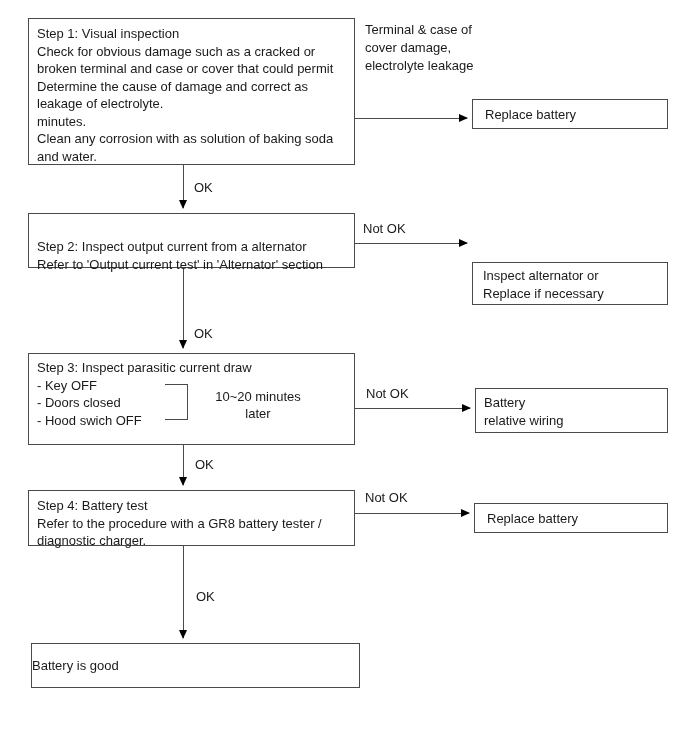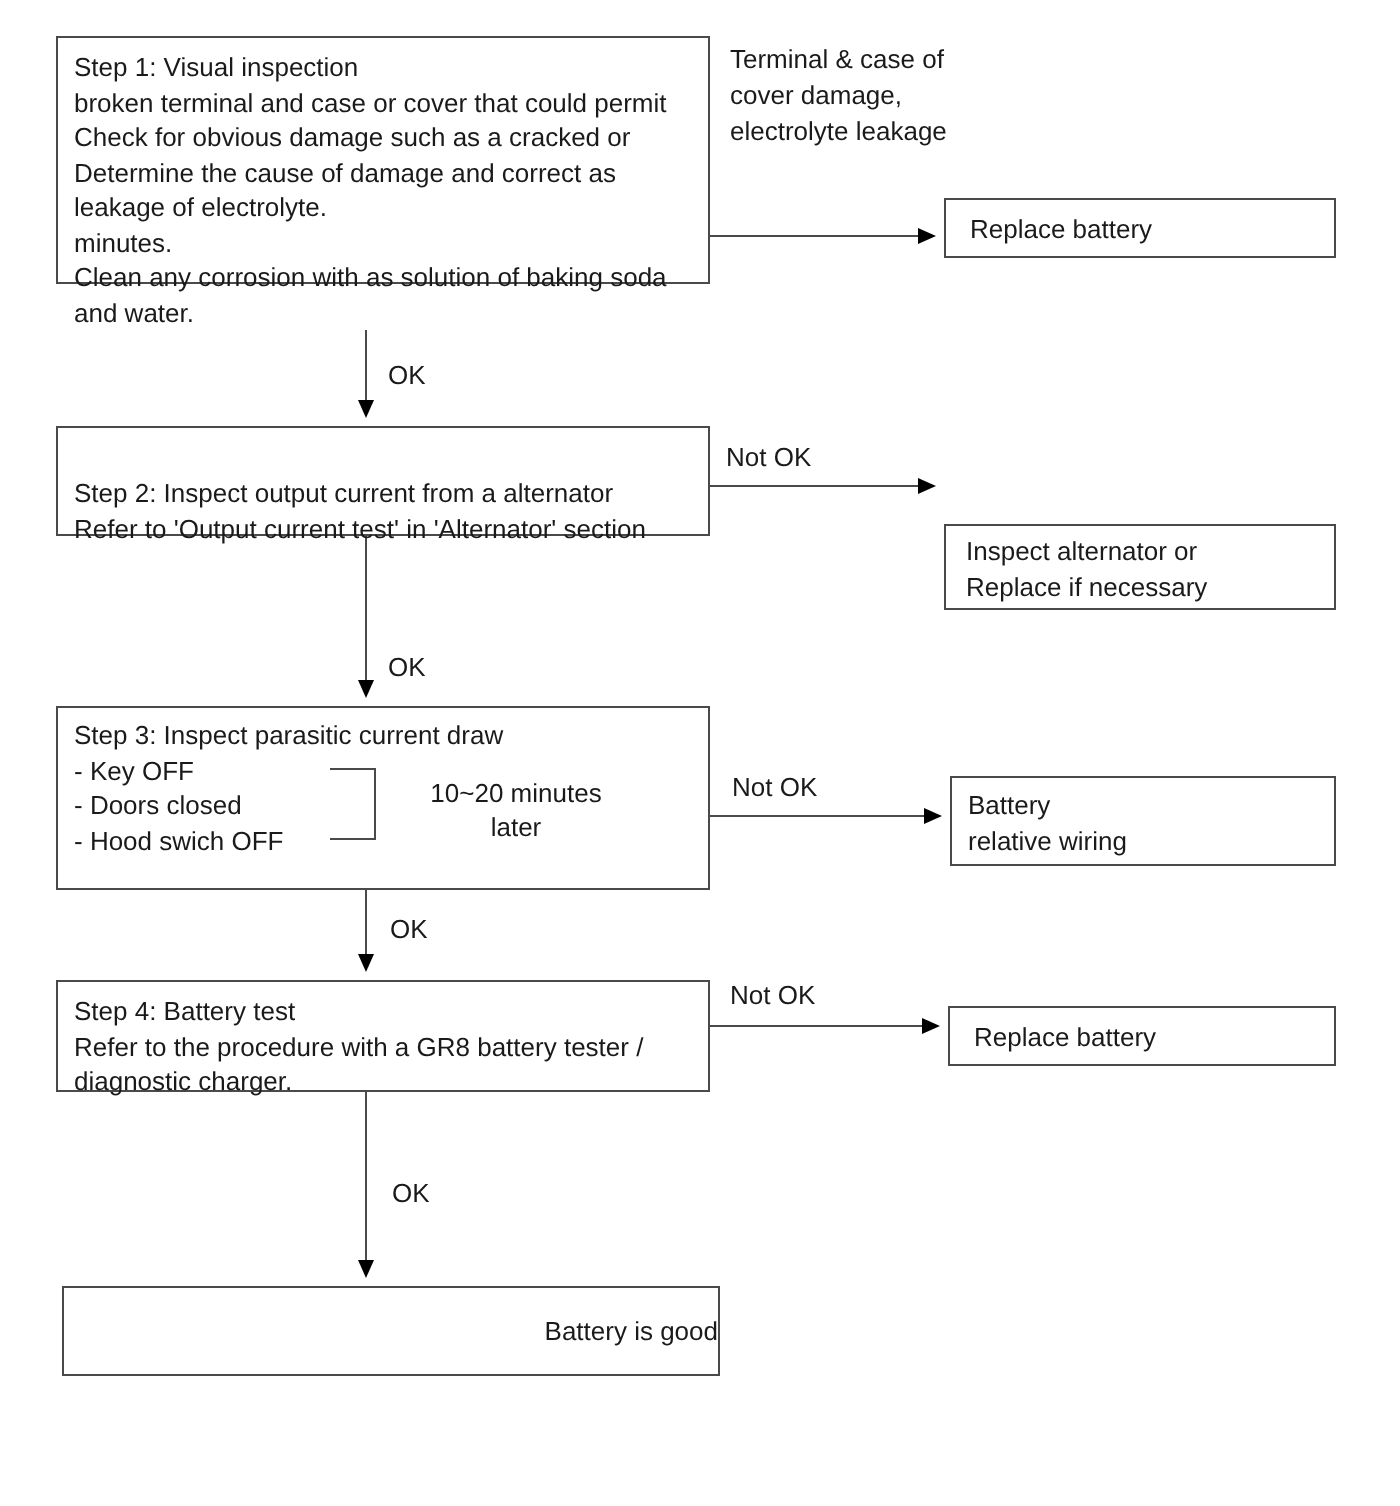--- a/index.html
+++ b/index.html
@@ -5,34 +5,34 @@
   html,body{margin:0;padding:0;background:#ffffff;}
   #canvas{
     position:relative;width:700px;height:753px;background:#ffffff;
     font-family:"Liberation Sans","DejaVu Sans",sans-serif;
     font-size:13px;color:#1a1a1a;overflow:hidden;
   }
   #connectors{position:absolute;left:0;top:0;width:700px;height:753px;pointer-events:none;}
   .box{position:absolute;border:1px solid #4a4a4a;background:#ffffff;box-sizing:border-box;}
   .tl{line-height:17.5px;white-space:nowrap;}
   .elabel{position:absolute;white-space:nowrap;}
-  #step1{left:28px;top:18px;width:327px;height:124px;padding:6px 8px;}
+  #step1{left:28px;top:18px;width:327px;height:147px;padding:6px 8px;}
   #terminal-note{position:absolute;left:365px;top:21px;line-height:18px;}
   #replace1{left:472px;top:99px;width:196px;height:30px;display:flex;align-items:center;padding-left:12px;}
   #step2{left:28px;top:213px;width:327px;height:55px;padding:24px 8px;}
   #alternator{left:472px;top:222px;width:196px;height:43px;padding:4px 10px;margin-top:40px;}
   #step3{left:28px;top:353px;width:327px;height:92px;padding:5px 8px;}
   #step3 .spec{padding-left:12px;}
   #bracket{position:absolute;left:165px;top:384px;width:22px;height:34px;
     border-top:1px solid #4a4a4a;border-right:1px solid #4a4a4a;border-bottom:1px solid #4a4a4a;}
   #minutes-note{position:absolute;left:206px;top:388px;width:104px;text-align:center;line-height:17px;}
   #wiring{left:475px;top:388px;width:193px;height:45px;padding:5px 8px;}
   #step4{left:28px;top:490px;width:327px;height:56px;padding:6px 8px;}
   #replace2{left:474px;top:503px;width:194px;height:30px;display:flex;align-items:center;padding-left:12px;}
-  #good{left:31px;top:643px;width:329px;height:45px;display:flex;align-items:center;justify-content:flex-end;}
+  #good{left:31px;top:643px;width:329px;height:45px;display:flex;align-items:center;justify-content:flex-start;}
   #ok1{left:194px;top:180px;} #ok2{left:194px;top:326px;}
   #ok3{left:195px;top:457px;} #ok4{left:196px;top:589px;}
   #nok1{left:363px;top:221px;} #nok2{left:366px;top:386px;} #nok3{left:365px;top:490px;}
 </style>
 </head>
 <body>
 
 <div id="canvas">
 
   <svg id="connectors" viewBox="0 0 700 753" xmlns="http://www.w3.org/2000/svg">
@@ -48,22 +48,22 @@
       <line x1="183" y1="268" x2="183" y2="348" marker-end="url(#ah)"></line>
       <line x1="355" y1="408" x2="470" y2="408" marker-end="url(#ah)"></line>
       <line x1="183" y1="445" x2="183" y2="485" marker-end="url(#ah)"></line>
       <line x1="354" y1="513" x2="469" y2="513" marker-end="url(#ah)"></line>
       <line x1="183" y1="546" x2="183" y2="638" marker-end="url(#ah)"></line>
     </g>
   </svg>
 
   <div id="step1" class="box">
     <div class="tl">Step 1: Visual inspection</div>
+    <div class="tl">Check for obvious damage such as a cracked or</div>
     <div class="tl">broken terminal and case or cover that could permit</div>
-    <div class="tl">Check for obvious damage such as a cracked or</div>
     <div class="tl">Determine the cause of damage and correct as</div>
     <div class="tl">leakage of electrolyte.</div>
     <div class="tl">minutes.</div>
     <div class="tl">Clean any corrosion with as solution of baking soda</div>
     <div class="tl">and water.</div>
   </div>
 
   <div id="terminal-note">
     <div>Terminal &amp; case of</div>
     <div>cover damage,</div>

